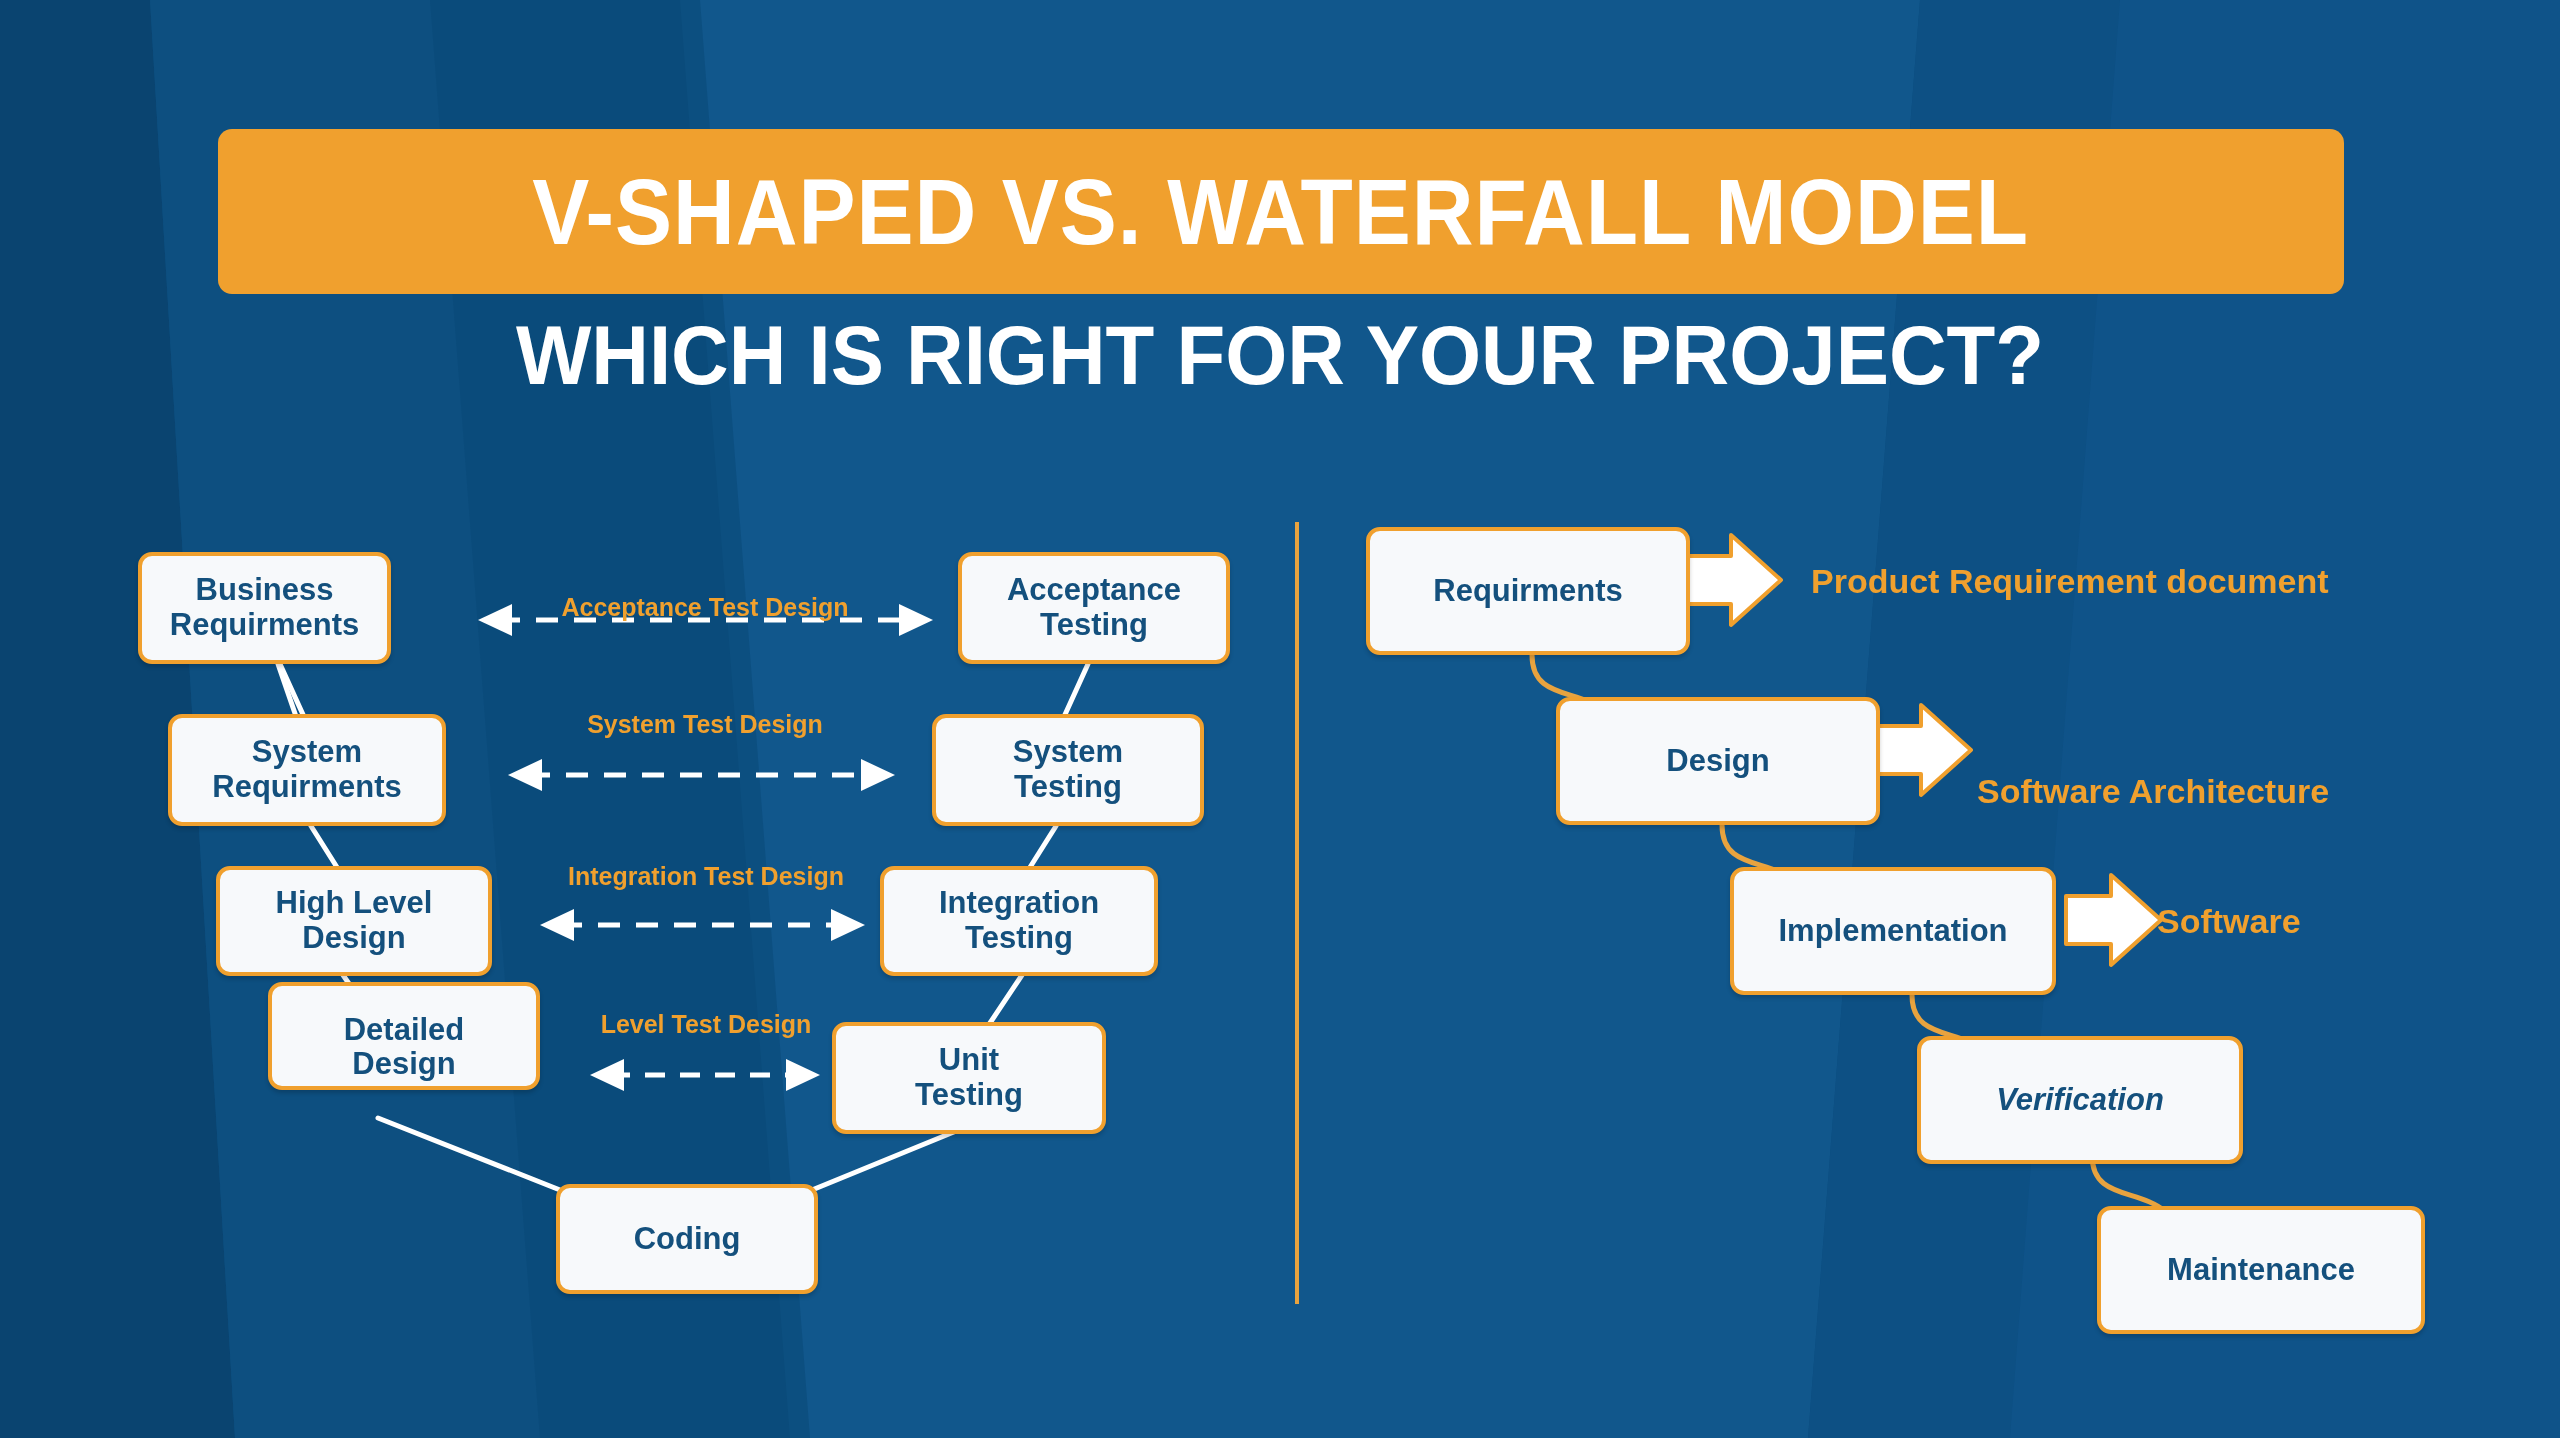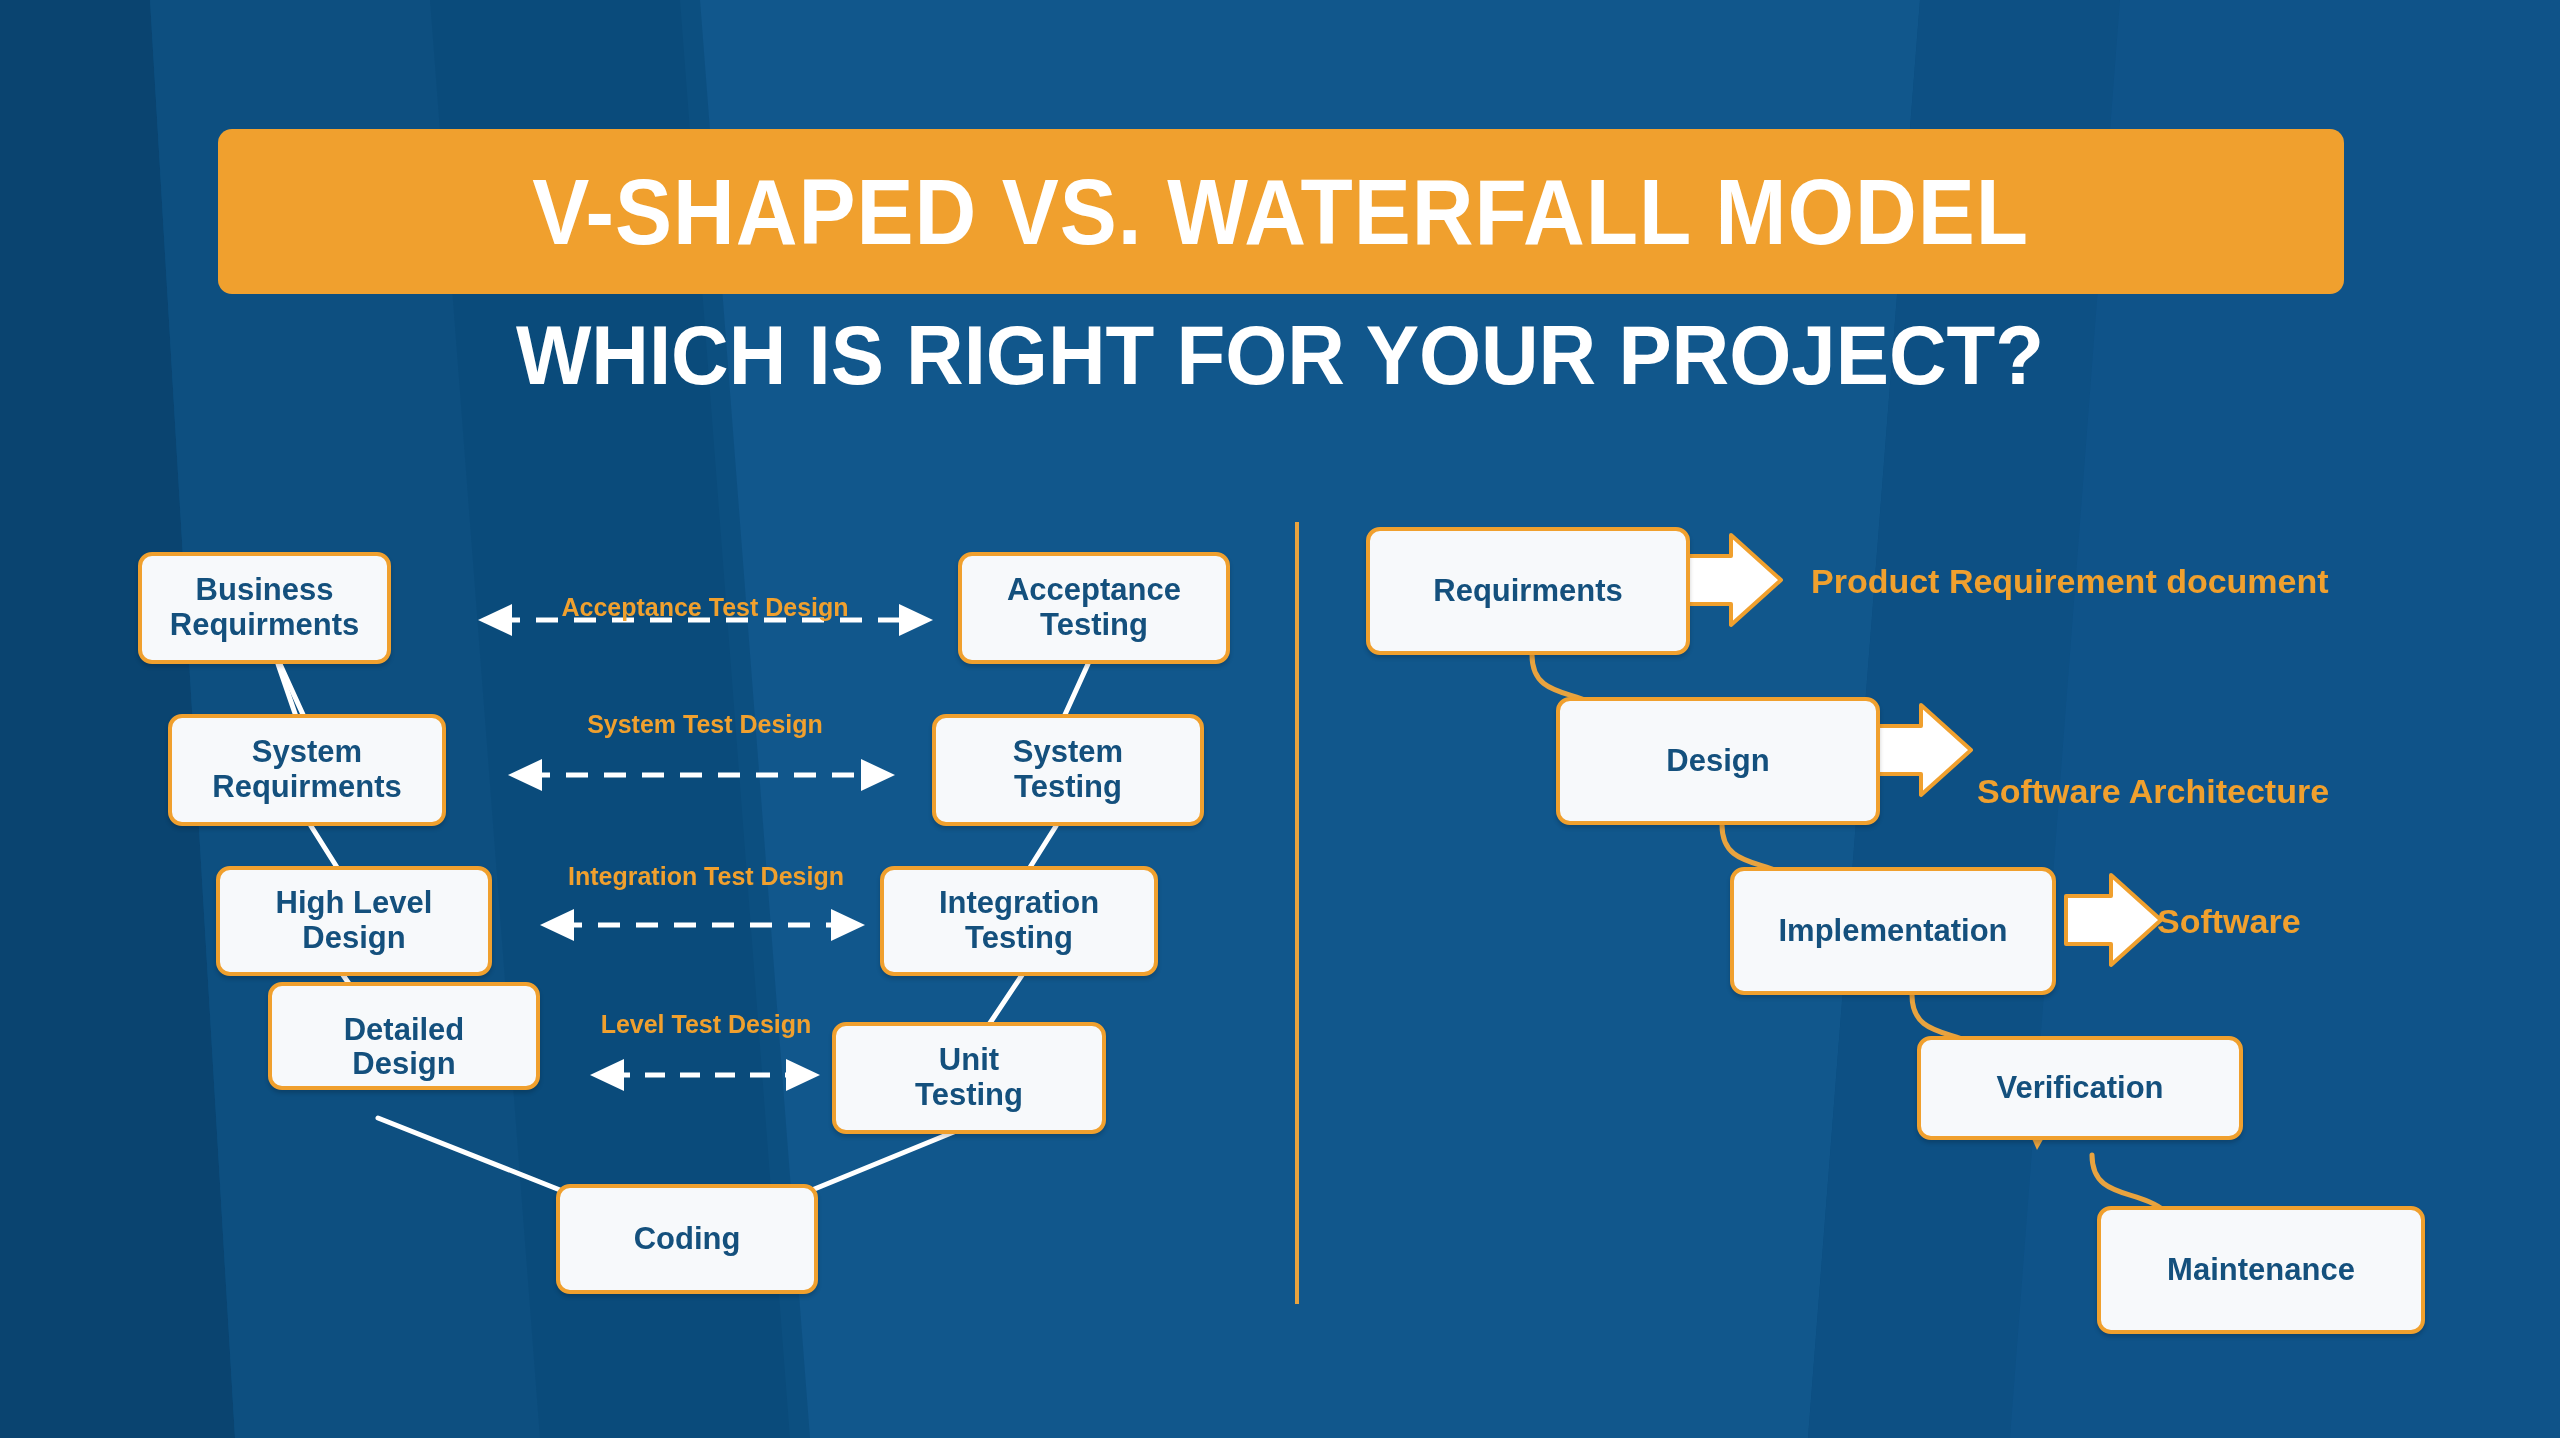--- a/index.html
+++ b/index.html
@@ -258,21 +258,21 @@
     <div class="node" style="left:1556px;top:697px;width:324px;height:128px;">
       <span>Design</span>
     </div>
     <div class="wlabel" style="left:1977px;top:732px;margin-top:40px;">Software Architecture</div>
 
     <div class="node" style="left:1730px;top:867px;width:326px;height:128px;">
       <span>Implementation</span>
     </div>
     <div class="wlabel" style="left:2157px;top:902px;">Software</div>
 
-    <div class="node" style="left:1917px;top:1036px;width:326px;height:104px;">
+    <div class="node" style="left:1917px;top:1036px;width:326px;height:128px;font-style:italic;">
       <span>Verification</span>
     </div>
 
     <div class="node" style="left:2097px;top:1206px;width:328px;height:128px;">
       <span>Maintenance</span>
     </div>
   </div>
 
 </div>
 

